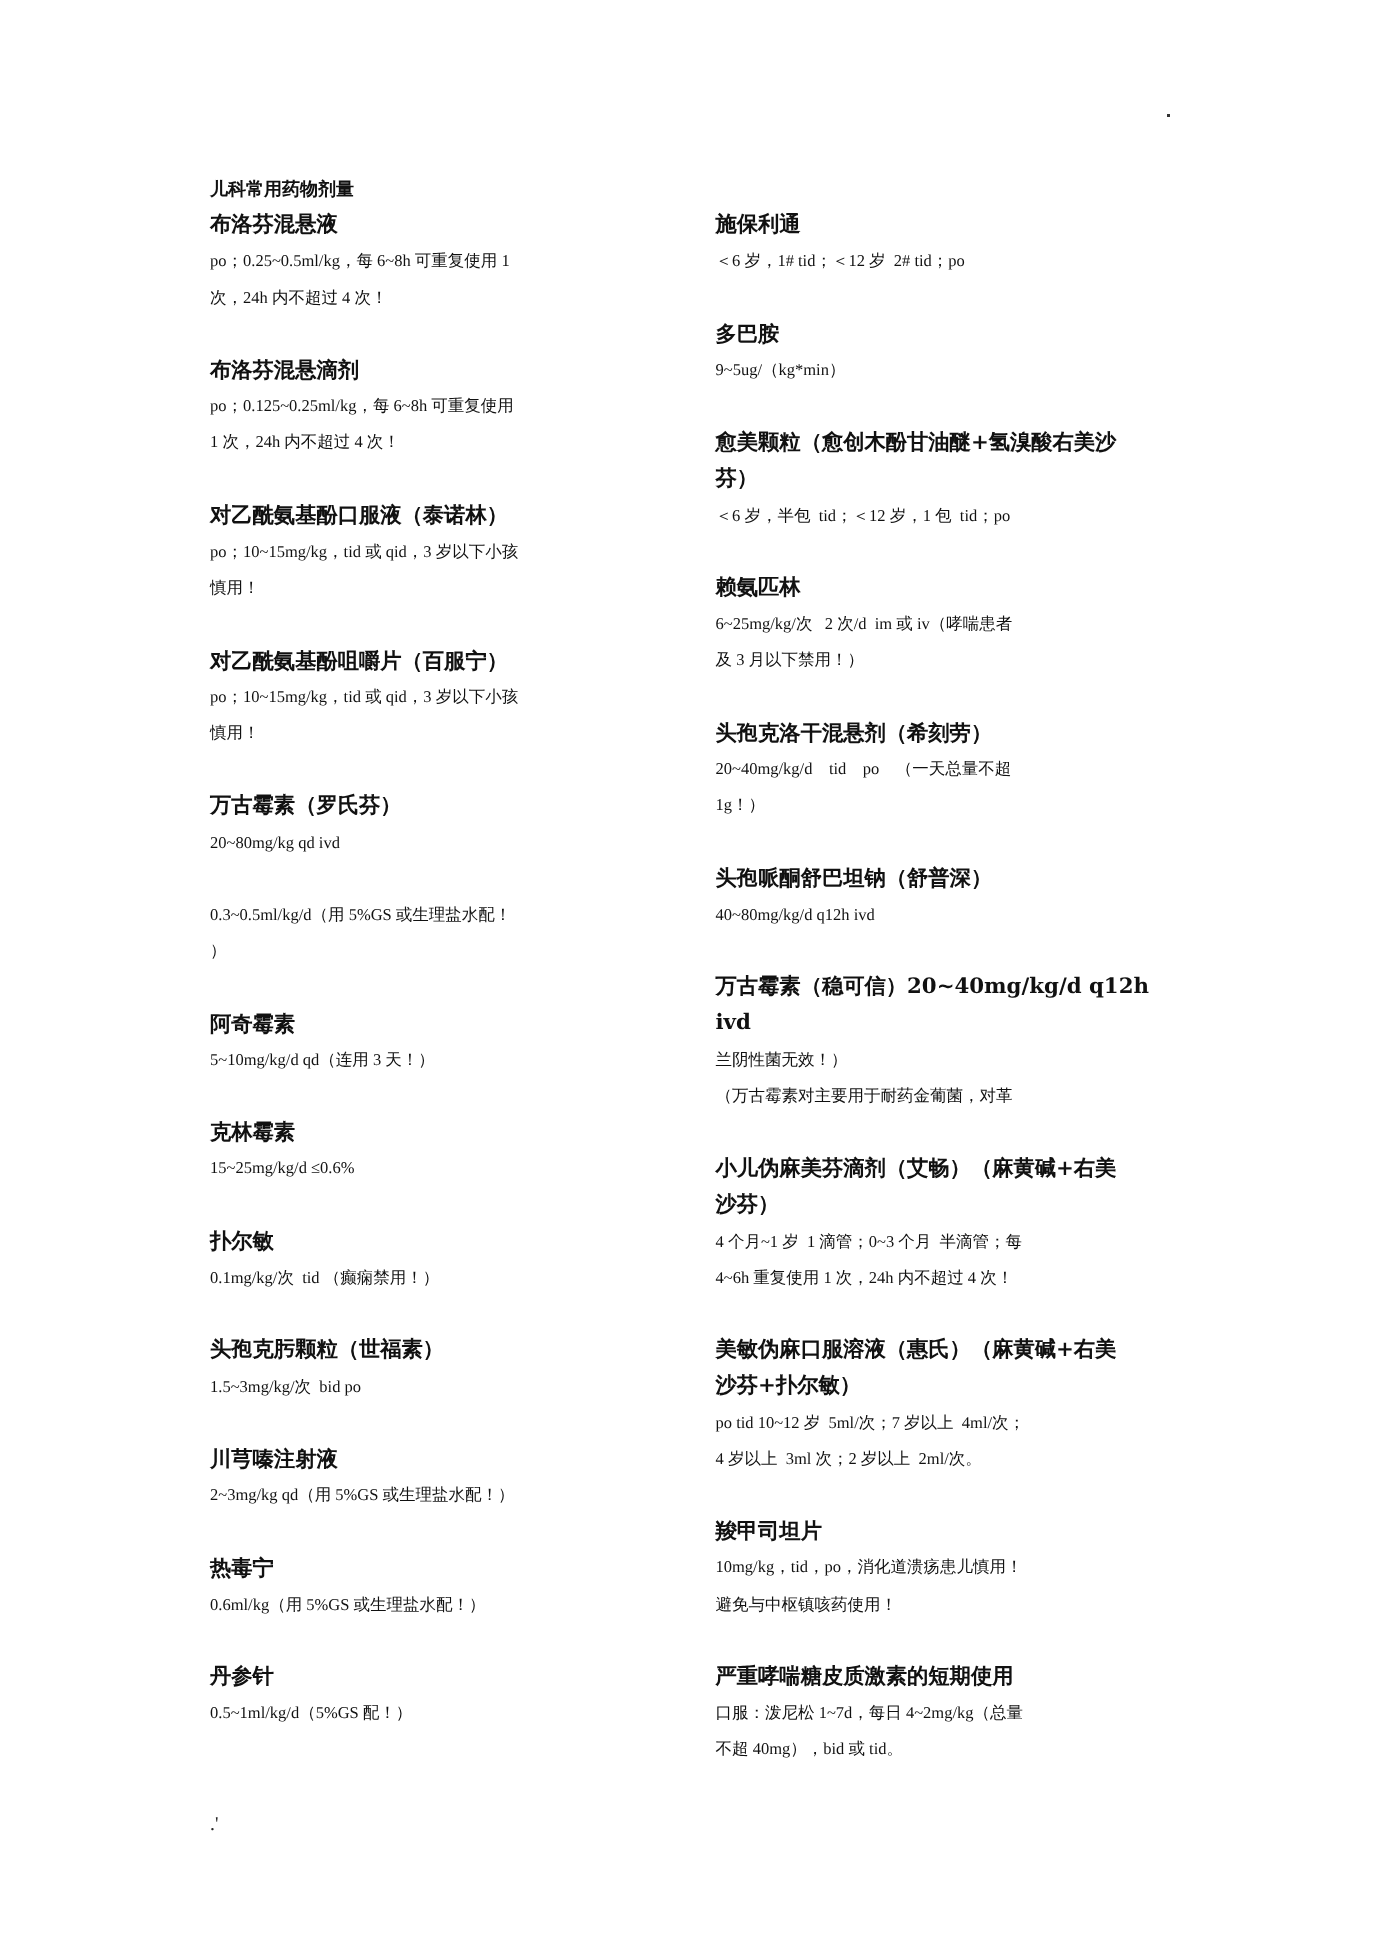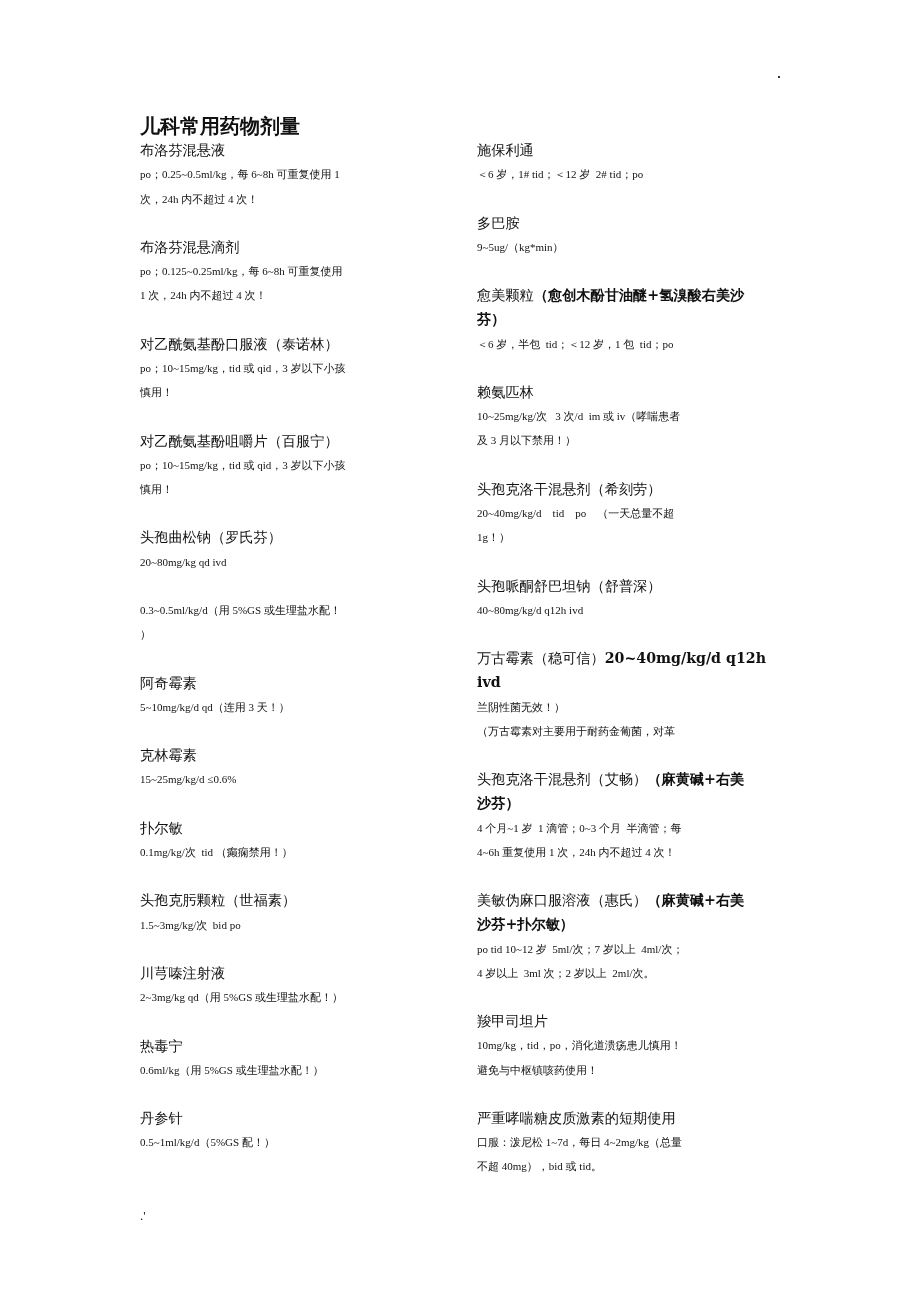--- a/index.html
+++ b/index.html
@@ -4,23 +4,23 @@
 <style>
   html, body { margin: 0; padding: 0; background: #ffffff; }
   body { width: 920px; height: 1302px; position: relative; overflow: hidden;
          font-family: "DejaVu Serif", "Liberation Serif", serif; color: #111111; }
   .page-dot-top { position: absolute; left: 778px; top: 76px; width: 2px; height: 2px; background: #333; }
   .page-dot-bottom { position: absolute; left: 140px; top: 1208px; font-size: 13px; color: #222;
                      font-family: "Liberation Serif", serif; }
   .col { position: absolute; top: 114px; font-size: 14.2px; line-height: 24.2px; }
   .col-left { left: 140px; width: 305px; }
   .col-right { left: 477px; width: 310px; top: 138px; }
-  .doc-title { font-weight: bold; font-family: "DejaVu Sans", "Liberation Sans", sans-serif; font-size: 20px; }
+  .doc-title { font-weight: bold; font-family: "DejaVu Sans", "Liberation Sans", sans-serif; font-size: 12px; }
   .entry { margin-bottom: 24.2px; }
-  .drug-name { font-weight: normal; font-family: "DejaVu Sans", "Liberation Sans", sans-serif; font-size: 14.2px; }
+  .drug-name { font-weight: bold; font-family: "DejaVu Sans", "Liberation Sans", sans-serif; font-size: 14.2px; }
   .drug-note { font-weight: bold; font-family: "DejaVu Serif", "Liberation Serif", serif; }
   .dose { white-space: pre-wrap; text-align: justify; font-family: "Liberation Serif", "DejaVu Serif", serif; font-size: 11px; }
   .dose-line { display: block; white-space: pre; }
 </style>
 </head>
 <body>
 
 <div class="page-dot-top"></div>
 
 <div class="col col-left">
@@ -36,21 +36,21 @@
       </div>
       <div class="entry">
         <div><span class="drug-name">对乙酰氨基酚口服液（泰诺林）</span></div>
         <div class="dose"><span class="dose-line">po；10~15mg/kg，tid 或 qid，3 岁以下小孩</span><span class="dose-line">慎用！</span></div>
       </div>
       <div class="entry">
         <div><span class="drug-name">对乙酰氨基酚咀嚼片（百服宁）</span></div>
         <div class="dose"><span class="dose-line">po；10~15mg/kg，tid 或 qid，3 岁以下小孩</span><span class="dose-line">慎用！</span></div>
       </div>
       <div class="entry">
-        <div><span class="drug-name">头孢曲松钠（罗氏芬）</span></div>
+        <div><span class="drug-name">万古霉素（罗氏芬）</span></div>
         <div class="dose"><span class="dose-line">20~80mg/kg qd ivd</span></div>
       </div>
       <div class="entry">
         <div class="dose"><span class="dose-line">0.3~0.5ml/kg/d（用 5%GS 或生理盐水配！</span><span class="dose-line">）</span></div>
       </div>
       <div class="entry">
         <div><span class="drug-name">阿奇霉素</span></div>
         <div class="dose"><span class="dose-line">5~10mg/kg/d qd（连用 3 天！）</span></div>
       </div>
       <div class="entry">
@@ -90,36 +90,36 @@
         <div><span class="drug-name">多巴胺</span></div>
         <div class="dose"><span class="dose-line">9~5ug/（kg*min）</span></div>
       </div>
       <div class="entry">
         <div><span class="drug-name">愈美颗粒</span><span class="drug-note">（愈创木酚甘油醚+氢溴酸右美沙</span></div>
         <div class="drug-note">芬）</div>
         <div class="dose"><span class="dose-line">＜6 岁，半包  tid；＜12 岁，1 包  tid；po</span></div>
       </div>
       <div class="entry">
         <div><span class="drug-name">赖氨匹林</span></div>
-        <div class="dose"><span class="dose-line">10~25mg/kg/次   3 次/d  im 或 iv（哮喘患者</span><span class="dose-line">及 3 月以下禁用！）</span></div>
+        <div class="dose"><span class="dose-line">6~25mg/kg/次   2 次/d  im 或 iv（哮喘患者</span><span class="dose-line">及 3 月以下禁用！）</span></div>
       </div>
       <div class="entry">
         <div><span class="drug-name">头孢克洛干混悬剂（希刻劳）</span></div>
         <div class="dose"><span class="dose-line">20~40mg/kg/d    tid    po    （一天总量不超</span><span class="dose-line">1g！）</span></div>
       </div>
       <div class="entry">
         <div><span class="drug-name">头孢哌酮舒巴坦钠（舒普深）</span></div>
         <div class="dose"><span class="dose-line">40~80mg/kg/d q12h ivd</span></div>
       </div>
       <div class="entry">
         <div><span class="drug-name">万古霉素（稳可信）</span><span class="drug-note">20~40mg/kg/d q12h ivd</span></div>
         <div class="dose"><span class="dose-line">兰阴性菌无效！）</span><span class="dose-line">（万古霉素对主要用于耐药金葡菌，对革</span></div>
       </div>
       <div class="entry">
-        <div><span class="drug-name">头孢克洛干混悬剂（艾畅）</span><span class="drug-note">（麻黄碱+右美</span></div>
+        <div><span class="drug-name">小儿伪麻美芬滴剂（艾畅）</span><span class="drug-note">（麻黄碱+右美</span></div>
         <div class="drug-note">沙芬）</div>
         <div class="dose"><span class="dose-line">4 个月~1 岁  1 滴管；0~3 个月  半滴管；每</span><span class="dose-line">4~6h 重复使用 1 次，24h 内不超过 4 次！</span></div>
       </div>
       <div class="entry">
         <div><span class="drug-name">美敏伪麻口服溶液（惠氏）</span><span class="drug-note">（麻黄碱+右美</span></div>
         <div class="drug-note">沙芬+扑尔敏）</div>
         <div class="dose"><span class="dose-line">po tid 10~12 岁  5ml/次；7 岁以上  4ml/次；</span><span class="dose-line">4 岁以上  3ml 次；2 岁以上  2ml/次。</span></div>
       </div>
       <div class="entry">
         <div><span class="drug-name">羧甲司坦片</span></div>

